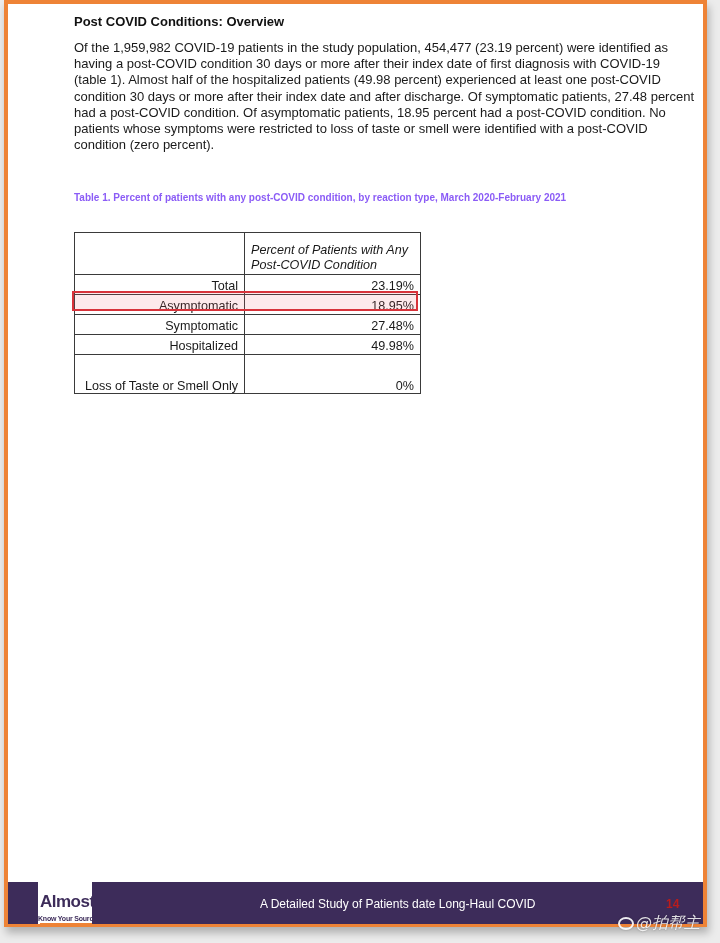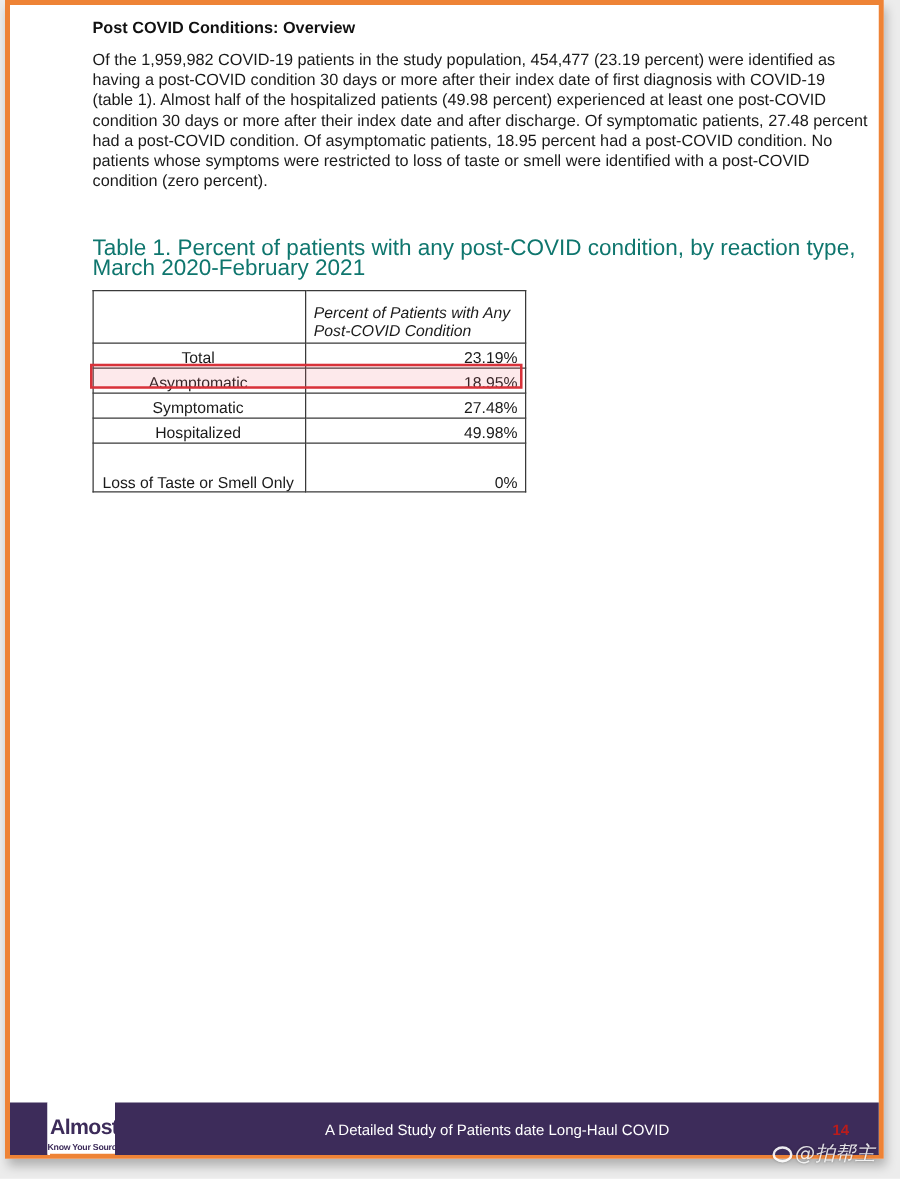--- a/index.html
+++ b/index.html
@@ -18,34 +18,34 @@
     .heading {
       position:absolute; left:74px; top:14px;
       font-weight:bold; font-size:13px; color:#111;
     }
     .para {
       position:absolute; left:74px; top:40px; width:620px;
       font-size:13px; line-height:16.2px; color:#1a1a1a;
     }
     .caption {
       position:absolute; left:74px; top:190px; width:620px;
-      font-weight:normal; font-size:18px; line-height:16px; color:#0f766e;
+      font-weight:bold; font-size:10px; line-height:16px; color:#8b5cf6;
     }
     table.data {
       position:absolute; left:74px; top:232px;
       border-collapse:collapse;
       font-size:12.6px; color:#1a1a1a;
     }
     table.data td, table.data th {
       border:1px solid #3a3a3a;
       padding:0 6px 0 4px;
       vertical-align:bottom;
     }
     table.data th { font-weight:normal; text-align:left; height:40px; line-height:15px; padding-bottom:1px; }
-    table.data td.label { width:159px; text-align:center; }
+    table.data td.label { width:159px; text-align:right; }
     table.data td.value { width:163px; text-align:right; }
     table.data tr.row td { height:19px; line-height:15px; }
     table.data tr.row-tall td { height:38px; line-height:14.5px; }
     .highlight {
       position:absolute; left:72px; top:291px; width:346px; height:20px;
       border:2px solid #d8323a; box-sizing:border-box;
       background:rgba(240,100,110,0.14);
       pointer-events:none;
     }
     .footer-bar {

